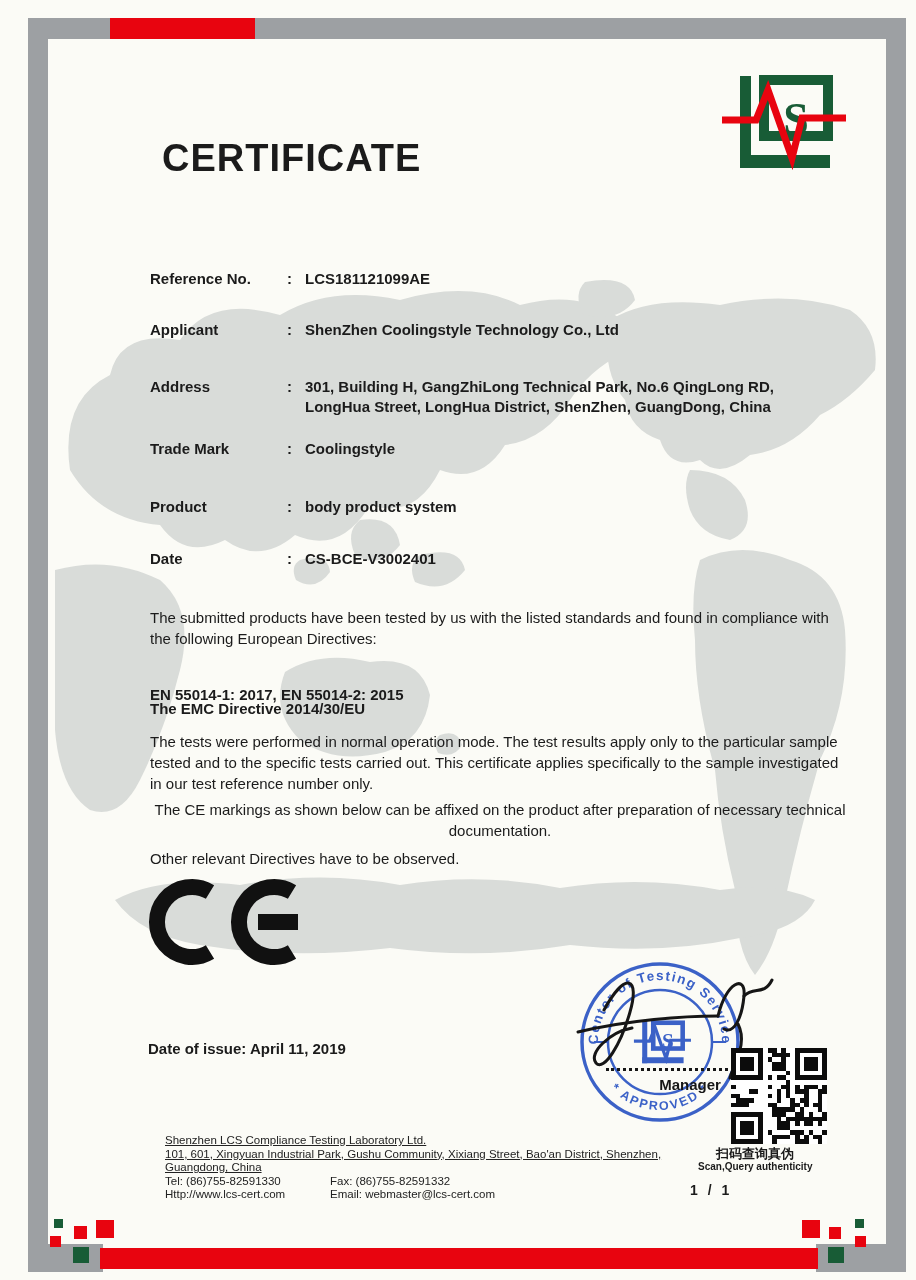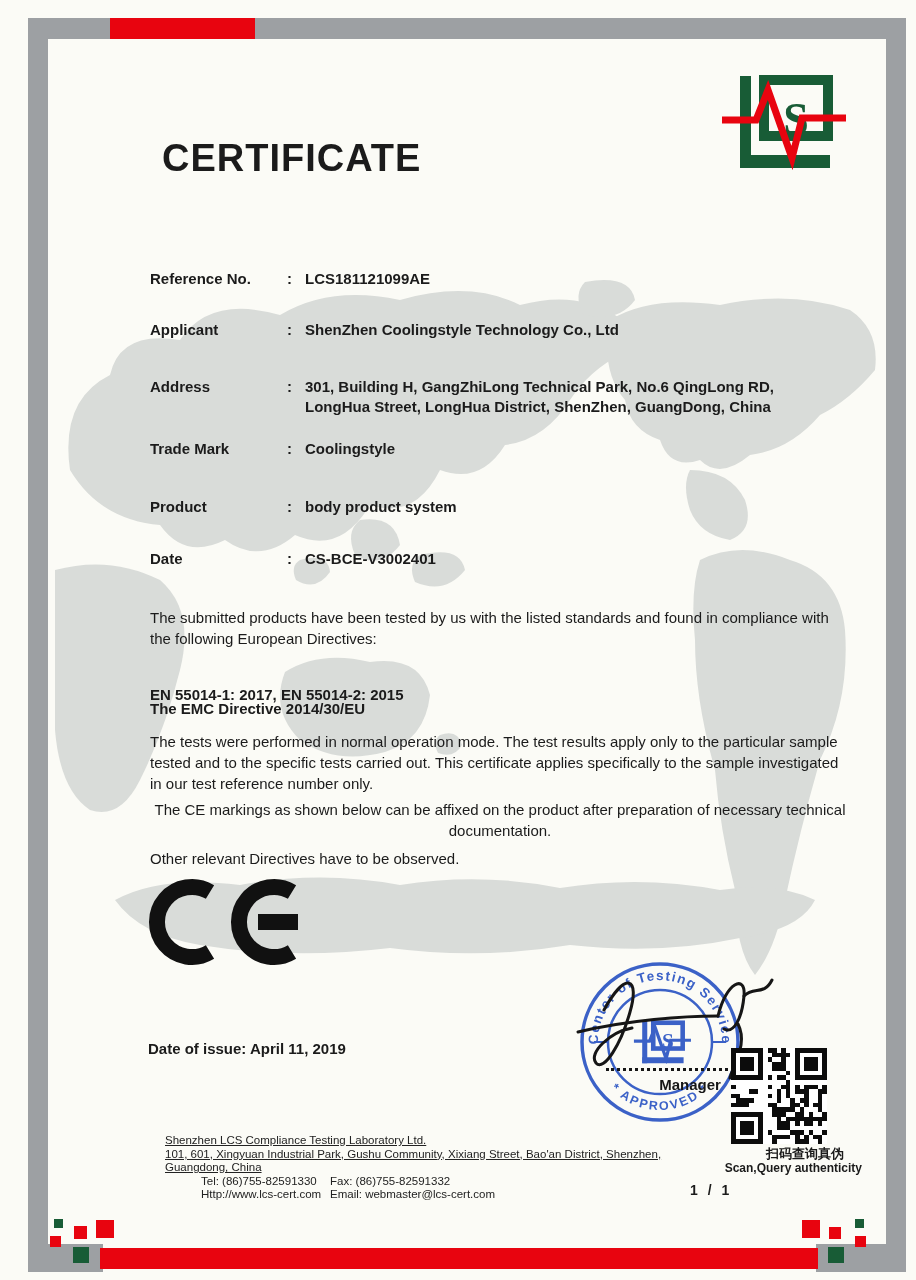--- a/index.html
+++ b/index.html
@@ -41,28 +41,28 @@
   .ce{position:absolute;left:146px;top:876px;}
   
   .date{position:absolute;left:148px;top:1040px;font-size:15px;font-weight:700;}
   
   .stamp{position:absolute;left:574px;top:956px;opacity:.92;}
   .sig{position:absolute;left:566px;top:966px;}
   .dotline{position:absolute;left:606px;top:1068px;width:158px;border-top:3px dotted #161616;}
   .manager{position:absolute;left:640px;top:1076px;width:100px;text-align:center;font-size:15px;font-weight:600;color:#161616;}
   
   .qr{position:absolute;left:731px;top:1048px;}
-  .qr-cn{position:absolute;left:716px;top:1145px;width:128px;text-align:right;font-size:13px;font-weight:700;}
-  .qr-en{position:absolute;left:698px;top:1161px;width:164px;text-align:right;font-size:12px;font-weight:700;}
+  .qr-cn{position:absolute;left:716px;top:1145px;width:128px;text-align:left;font-size:13px;font-weight:700;}
+  .qr-en{position:absolute;left:698px;top:1161px;width:164px;text-align:left;font-size:10px;font-weight:700;}
   .pagenum{position:absolute;left:690px;top:1182px;font-size:14px;font-weight:700;letter-spacing:3px;}
   
   .footer{position:absolute;left:165px;top:1134px;width:540px;font-size:11.5px;line-height:13.5px;color:#222;text-decoration:underline;}
   .footer .cols{position:relative;height:13.5px;}
   .footer .c2{position:absolute;left:165px;top:0;}
-  .footer .c1{position:absolute;left:0;top:0;margin-left:36px;}
+  .footer .c1{position:absolute;left:0;top:0;}
 </style>
 </head>
 <body>
 
 <div class="page">
 
   <svg class="map" width="916" height="1280" viewBox="0 0 916 1280" aria-hidden="true">
     <g fill="#d9dcd9">
 
       <path d="M70 470 Q60 400 110 375 Q120 330 180 340 Q210 295 280 315 Q330 285 400 300 Q470 280 520 305 Q575 290 615 315 Q640 330 620 355 Q590 370 570 400 Q545 440 505 445 Q480 485 440 470 Q415 520 370 505 Q340 555 295 535 Q260 565 225 540 Q185 560 160 525 Q100 520 70 470 Z"></path>

